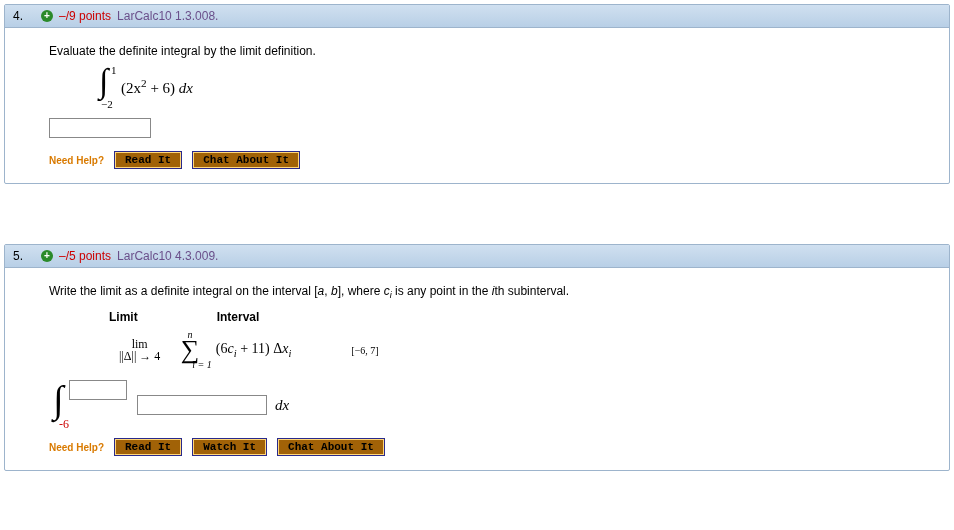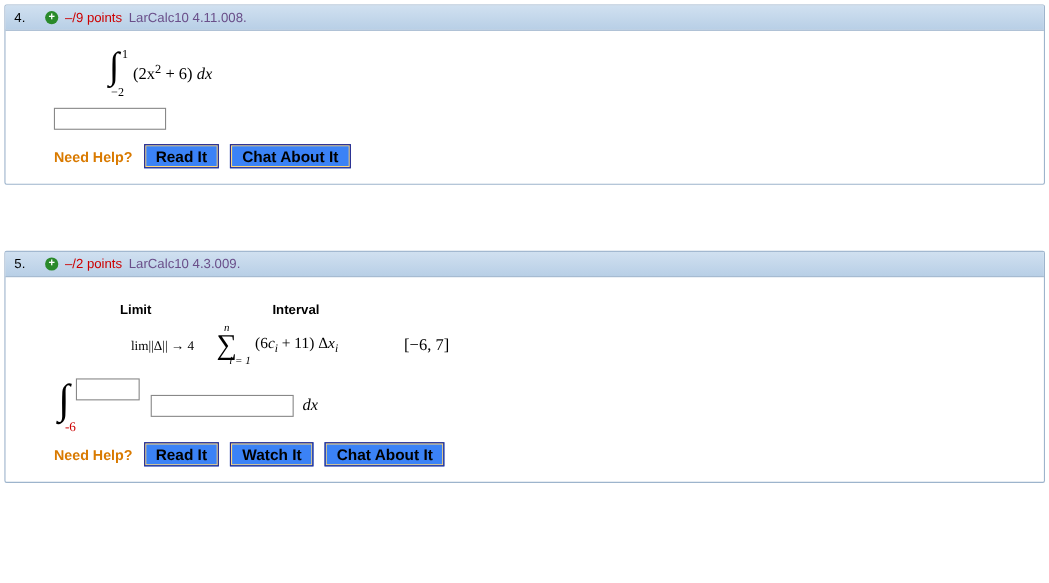--- a/index.html
+++ b/index.html
@@ -95,70 +95,70 @@
   .w140 { width: 128px; }
   .helpbar {
     margin-top: 10px;
     display: flex;
     align-items: center;
     gap: 10px;
   }
   .needhelp {
     color: #d97a00;
     font-weight: bold;
-    font-size: 13px;
+    font-size: 10px;
     font-family: Arial, sans-serif;
   }
   .helpbtn {
-    background: #3b82f6;
+    background: #a16207;
     border: 1px solid #2a2a8a;
     padding: 2px 10px;
-    font-size: 14px;
-    font-weight: bold;
-    font-family: Liberation Sans, sans-serif;
+    font-size: 11px;
+    font-weight: bold;
+    font-family: Liberation Mono, monospace;
     color: #000;
     cursor: pointer;
     box-shadow: inset 0 0 0 1px #ffd77a;
   }
   .section-heads {
     display: flex;
-    gap: 110px;
+    gap: 79px;
     margin: 10px 0 6px 60px;
     font-weight: bold;
     font-family: Verdana, Arial, sans-serif;
   }
   .limitrow {
     display: flex;
     align-items: center;
     gap: 60px;
     margin-left: 70px;
     font-family: "Times New Roman", serif;
     font-size: 14px;
   }
   .limstack {
     display: inline-flex;
-    flex-direction: row;
+    flex-direction: column;
     align-items: center;
     font-size: 12px;
     line-height: 1.0;
     margin-right: 4px;
   }
   .sigma {
     display: inline-flex;
     flex-direction: column;
     align-items: center;
     margin: 0 4px;
     line-height: 1.0;
   }
   .sigma .top { font-size: 10px; font-style: italic; }
   .sigma .sym { font-size: 26px; line-height: 20px; }
   .sigma .bot { font-size: 10px; font-style: italic; margin-left: 24px; }
   .interval {
     font-family: "Times New Roman", serif;
-    font-size: 15px;
+    font-size: 10px;
     text-align: center;
   }
   .ansrow {
     display: flex;
     align-items: center;
     gap: 8px;
     margin: 12px 0 6px 4px;
     font-family: "Times New Roman", serif;
     font-size: 15px;
   }
@@ -185,23 +185,24 @@
   .ital { font-style: italic; }
 </style>
 </head>
 <body>
 
 <div class="question">
   <div class="qheader">
     <span class="qnum">4.</span>
     <span class="expand-icon">+</span>
     <span class="points">–/9 points</span>
-    <span class="source">LarCalc10 4.11.008.</span>
+    <span class="source">LarCalc10 1.3.008.</span>
   </div>
   <div class="qbody">
+    <div class="prompt">Evaluate the definite integral by the limit definition.</div>
 
     <div class="mathblock">
       <span class="intwrap">
         <span class="intsym">∫</span>
         <span class="upper">1</span>
         <span class="lower">−2</span>
       </span>
       <span>
         <span>(2x</span><sup>2</sup><span> + 6) </span><span class="ital">dx</span>
       </span>
@@ -216,24 +217,27 @@
       <button class="helpbtn">Read It</button>
       <button class="helpbtn">Chat About It</button>
     </div>
   </div>
 </div>
 
 <div class="question">
   <div class="qheader">
     <span class="qnum">5.</span>
     <span class="expand-icon">+</span>
-    <span class="points">–/2 points</span>
+    <span class="points">–/5 points</span>
     <span class="source">LarCalc10 4.3.009.</span>
   </div>
   <div class="qbody">
+    <div class="prompt">
+      <span>Write the limit as a definite integral on the interval [</span><span class="ital">a</span><span>, </span><span class="ital">b</span><span>], where </span><span class="ital">c</span><sub class="ital">i</sub><span> is any point in the </span><span class="ital">i</span><span>th subinterval.</span>
+    </div>
 
     <div class="section-heads">
       <span>Limit</span>
       <span>Interval</span>
     </div>
 
     <div class="limitrow">
       <span style="display:inline-flex;align-items:center;">
         <span class="limstack">
           <span>lim</span>

